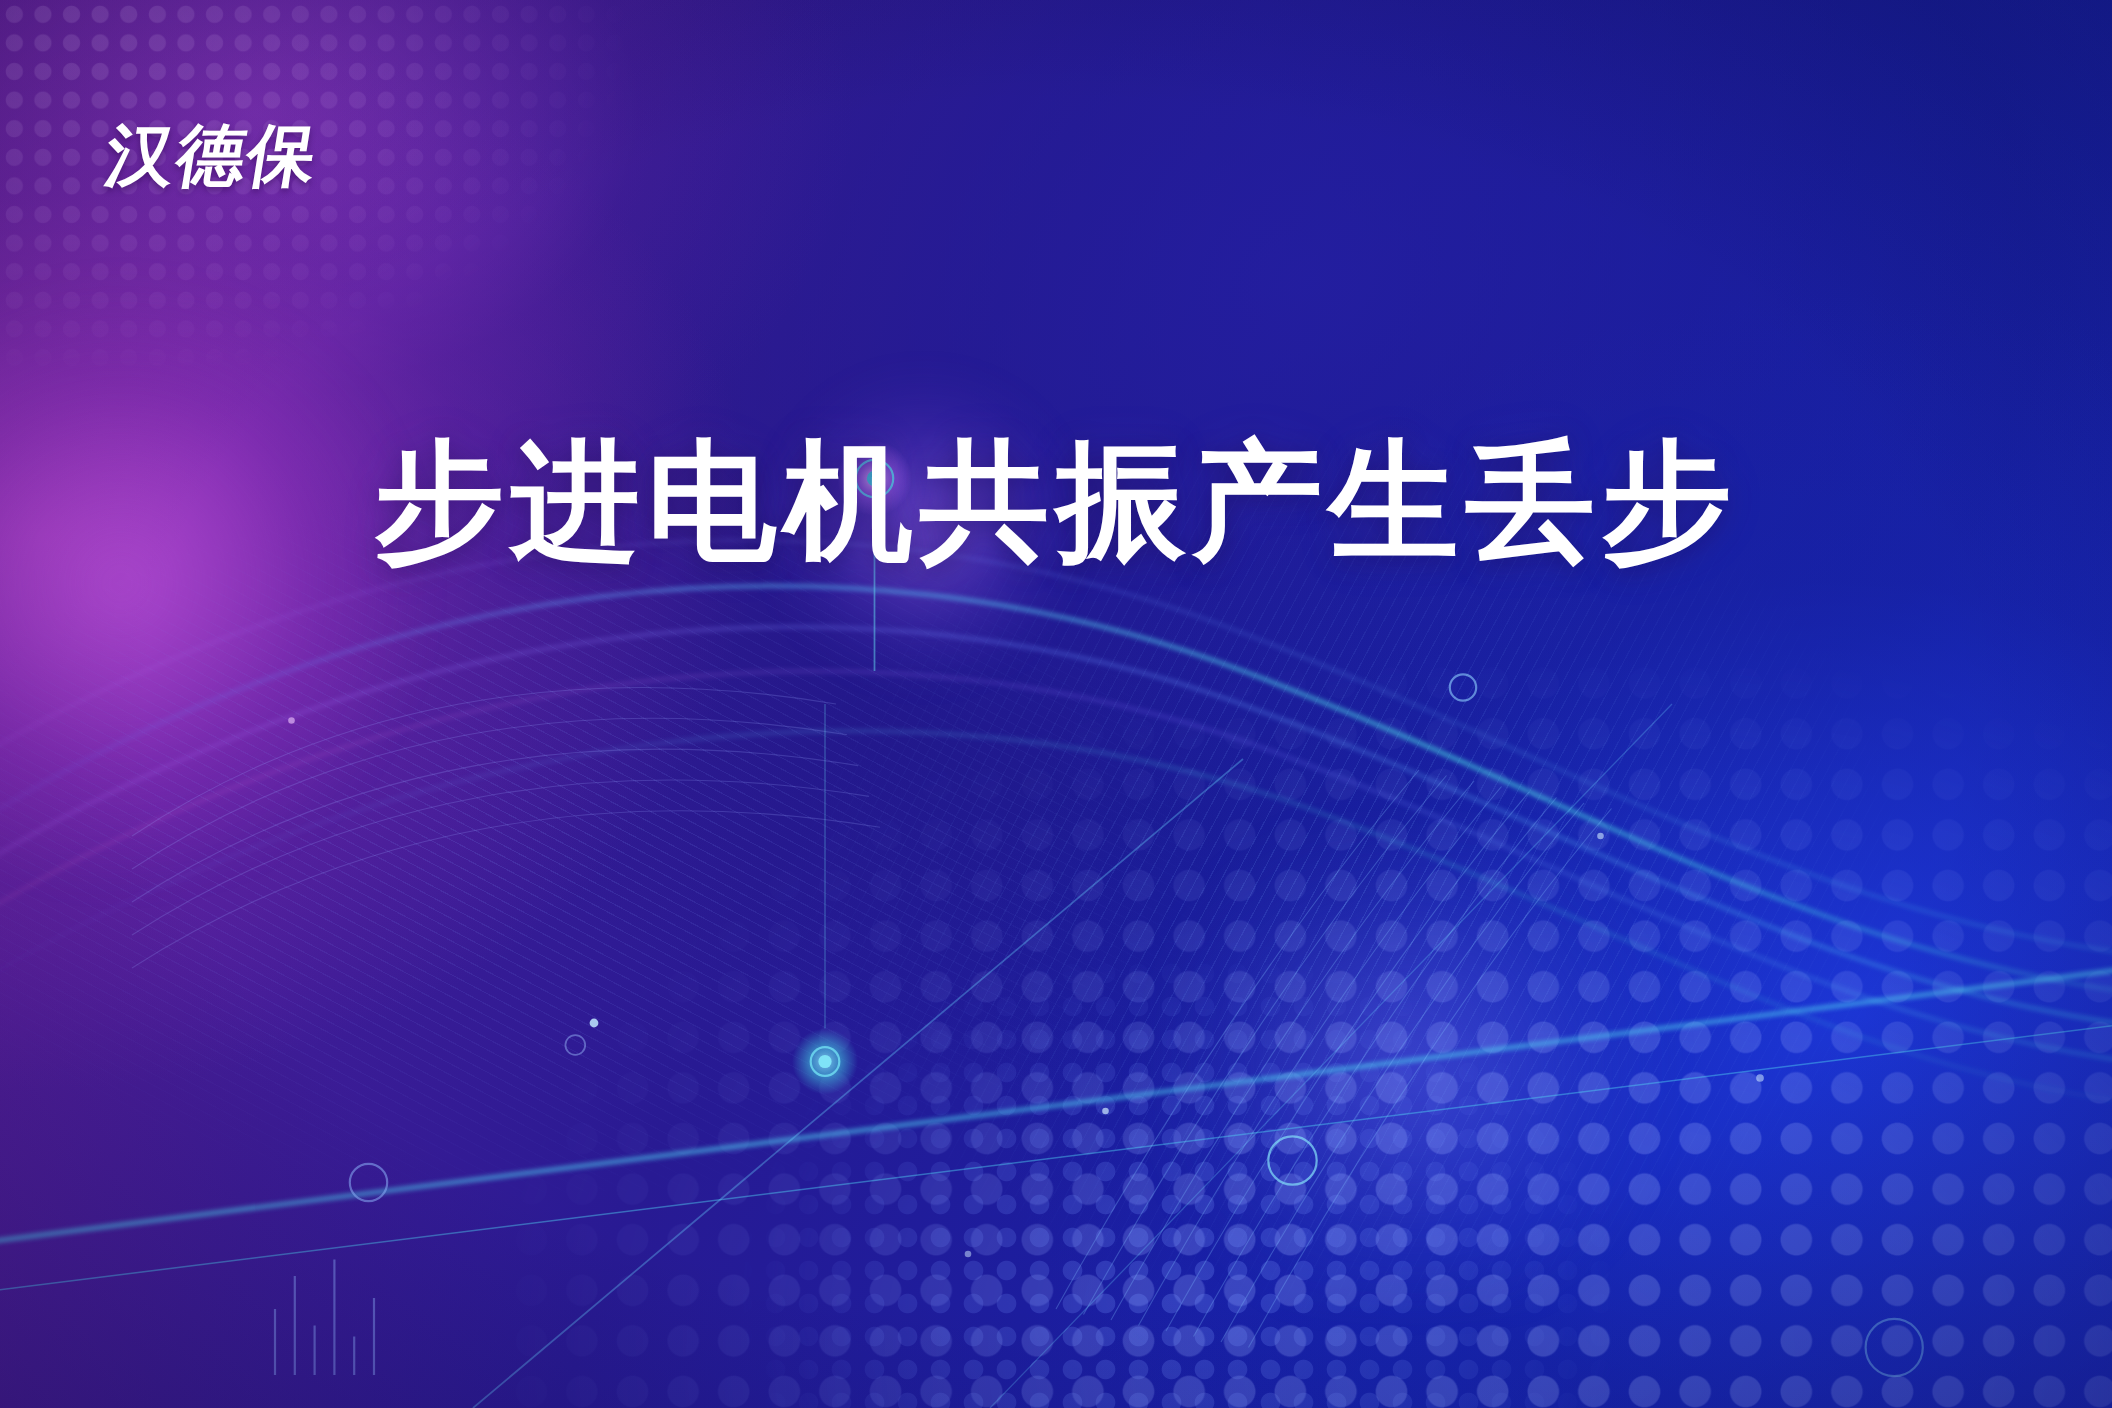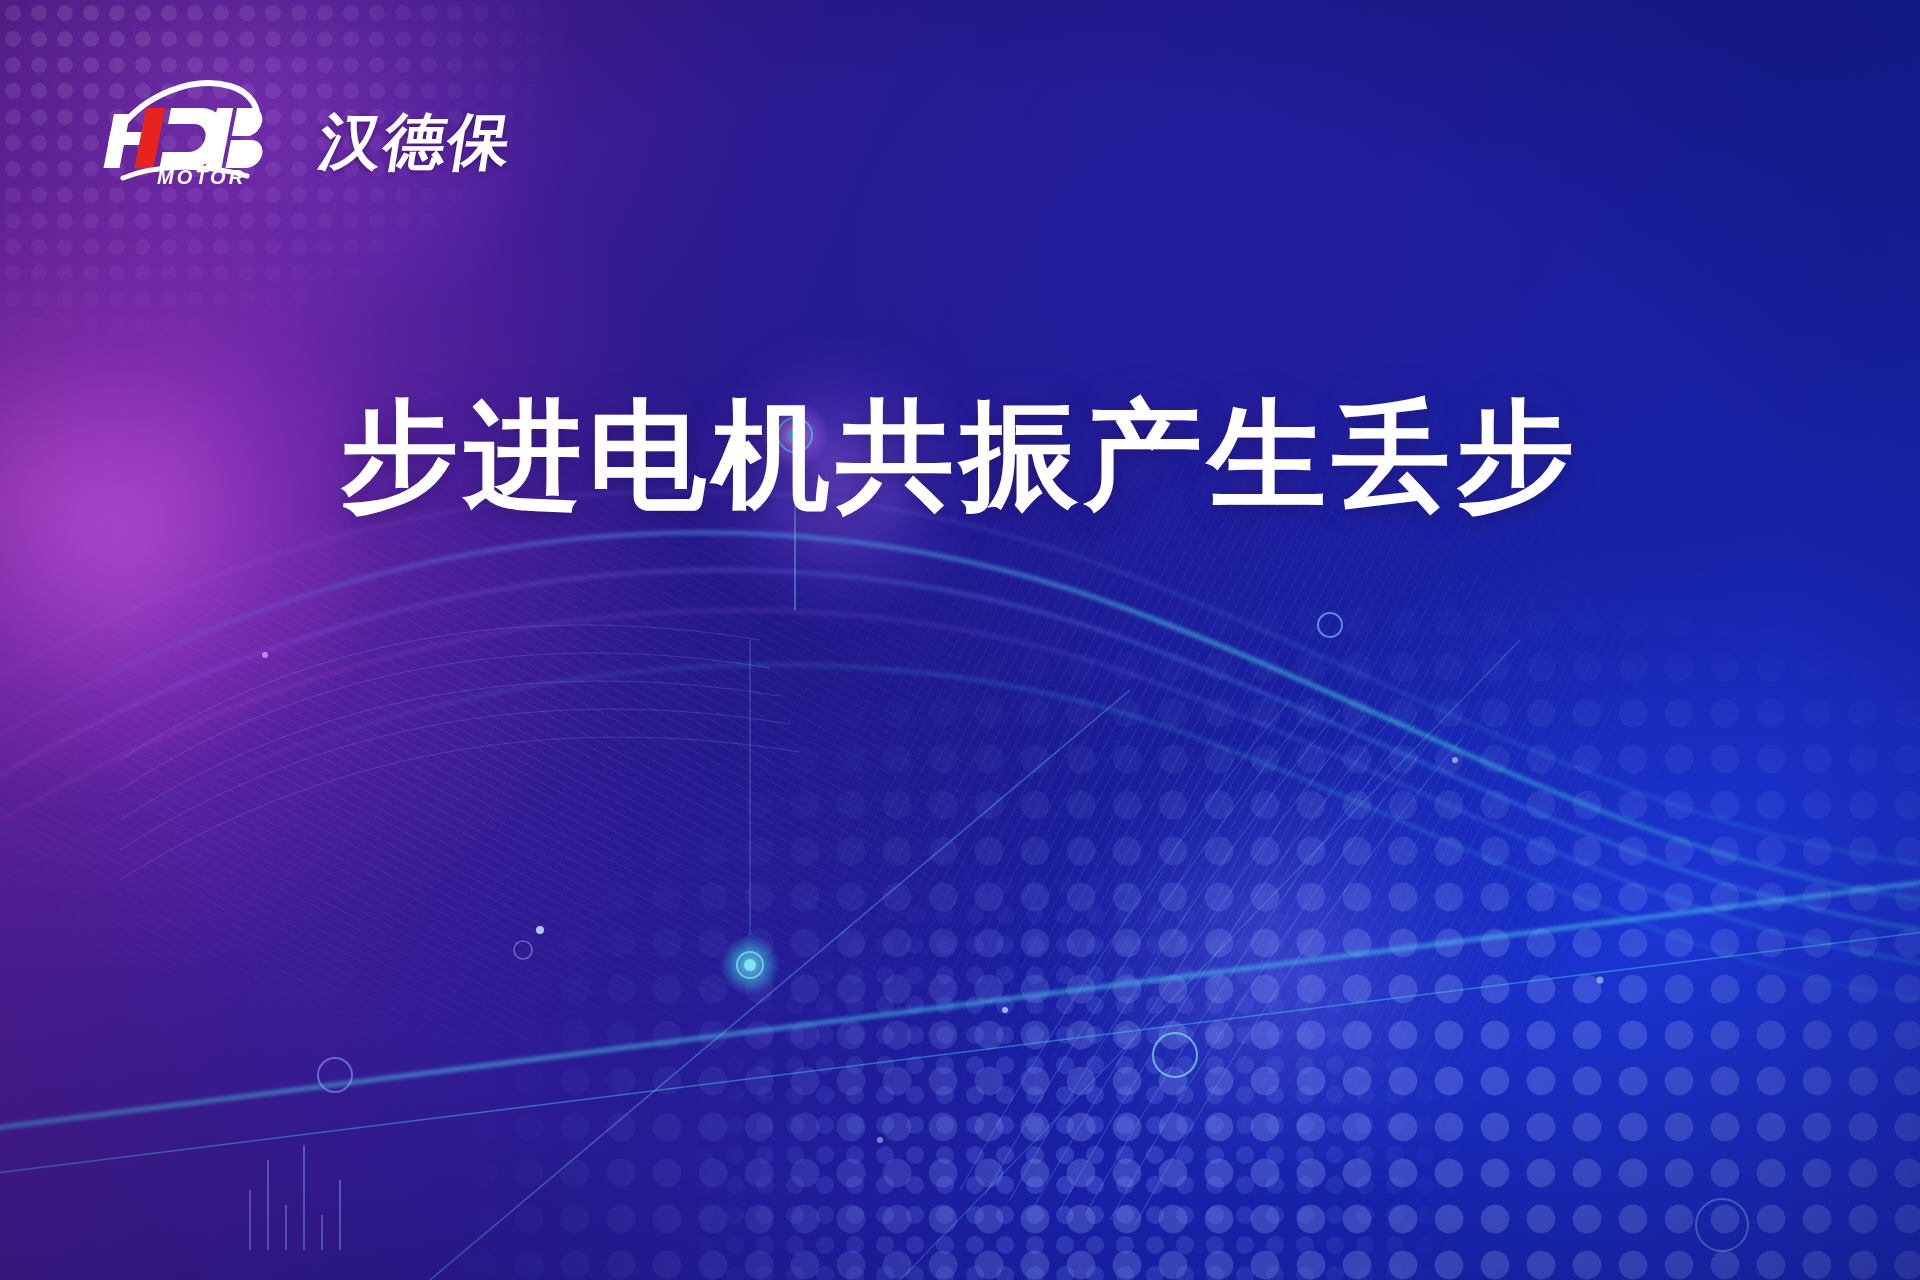--- a/index.html
+++ b/index.html
@@ -221,42 +221,20 @@
       <line x1="286" y1="1205" x2="286" y2="1250"></line>
       <line x1="304" y1="1145" x2="304" y2="1250"></line>
       <line x1="322" y1="1215" x2="322" y2="1250"></line>
       <line x1="340" y1="1180" x2="340" y2="1250"></line>
     </g>
   </svg>
 
   <div class="vignette"></div>
 
   <div class="logo">
-    <div class="logo-mark">
-      <svg width="205" height="108" viewBox="0 0 205 108">
-
-        <path d="M22,52 C 48,16 96,-2 133,8 C 154,14 163,30 160,46" fill="none" stroke="#ffffff" stroke-width="6" stroke-linecap="round"></path>
-
-        <g transform="skewX(-11)">
-          <rect x="24" y="36" width="16" height="54" fill="#ffffff"></rect>
-          <rect x="24" y="54" width="44" height="13" fill="#ffffff"></rect>
-
-          <rect x="55" y="30" width="19" height="60" fill="#E8221E"></rect>
-
-          <path d="M80,30 h30 a30,30 0 0 1 0,60 h-30 v-16 h26 a14,14 0 0 0 0,-28 h-26 z" fill="#ffffff"></path>
-
-          <path d="M126,30 h16 v60 h-16 z" fill="#ffffff"></path>
-          <path d="M146,30 h18 a15,15 0 0 1 0,28 h-18 z" fill="#ffffff"></path>
-          <path d="M146,62 h20 a14,14 0 0 1 0,28 h-20 z" fill="#ffffff"></path>
-        </g>
-
-        <path d="M26,100 C 60,86 110,86 150,98" fill="none" stroke="#ffffff" stroke-width="5" stroke-linecap="round"></path>
-        <text x="60" y="106" font-family="Liberation Sans, sans-serif" font-size="20" font-weight="bold" font-style="italic" letter-spacing="3" fill="#ffffff">MOTOR</text>
-      </svg>
-    </div>
     <div class="logo-cn">汉德保</div>
   </div>
 
   <div class="title-block">
     <div class="title-line l1">步进电机共振产生丢步</div>
   </div>
 
 </div>
 
 </body></html>

